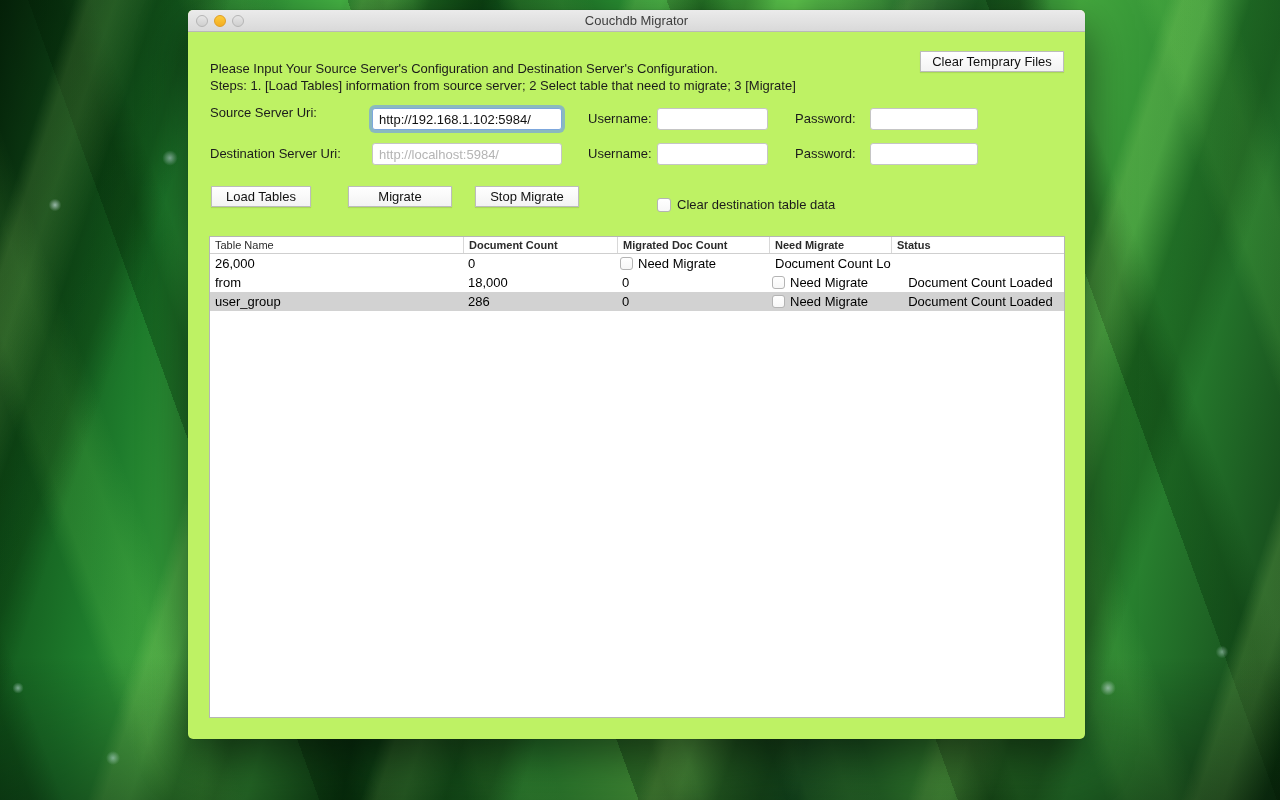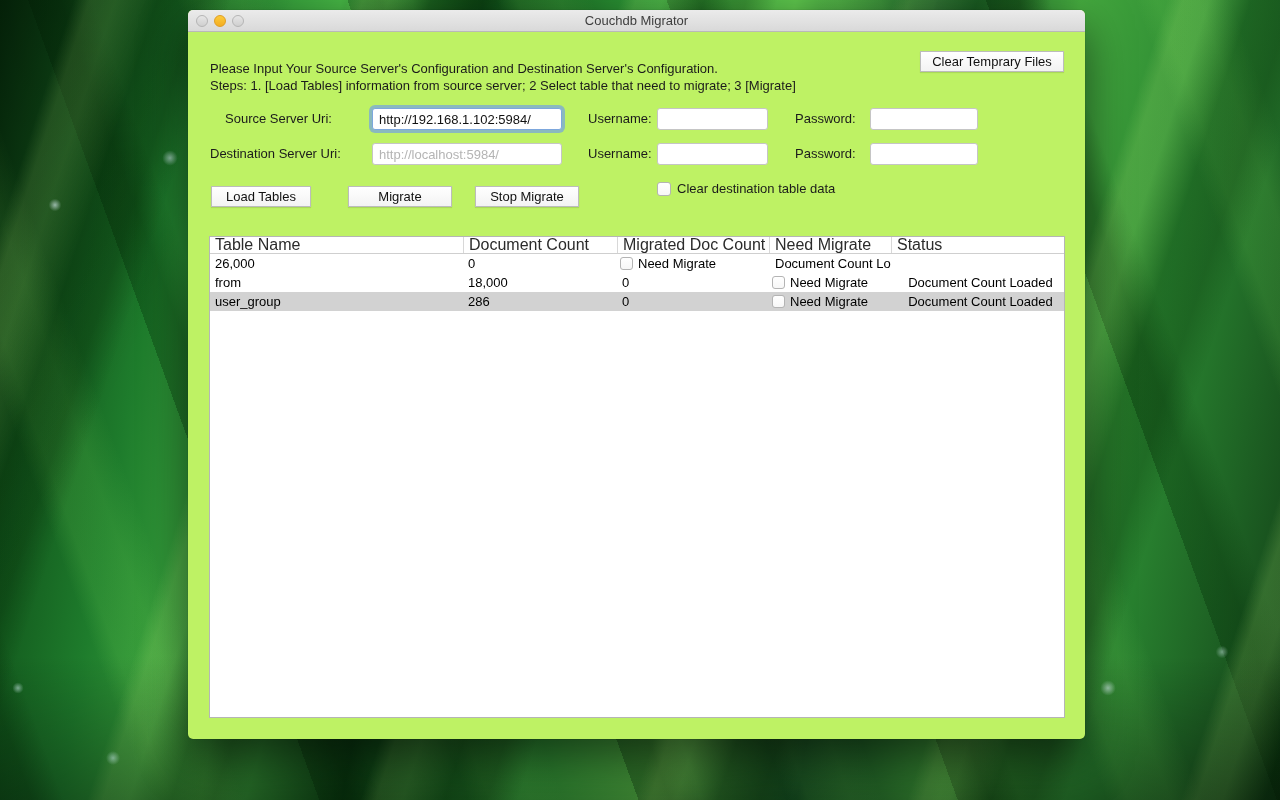--- a/index.html
+++ b/index.html
@@ -85,24 +85,24 @@
   
   .tablebox {
     position:absolute; left:21px; top:226px; width:856px; height:482px;
     background:#fff; border:1px solid #b5b5b5;
   }
   .thead {
     display:grid; grid-template-columns:253px 154px 152px 122px auto;
     height:17px; border-bottom:1px solid #cfcfcf; background:#fff;
   }
   .thead .th {
-    font-size:16px; color:#2b2b2b; line-height:16px; padding-left:5px;
+    font-size:11px; color:#2b2b2b; line-height:16px; padding-left:5px;
     white-space:nowrap; overflow:hidden;
   }
-  .thead .th + .th { border-left:1px solid #d8d8d8; }
+  .thead .th + .th { border-left:1px solid #d8d8d8;font-weight:bold; }
   .trow {
     display:grid; grid-template-columns:253px 154px 152px 122px auto;
     height:19px; align-items:center; font-size:13px; color:#000;
   }
   .trow.selected { background:#d2d2d2; }
   .trow .td { padding-left:5px; white-space:nowrap; overflow:hidden; line-height:19px; }
   .trow .td.chkcell { display:flex; align-items:center; gap:5px; padding-left:3px; }
   .trow .td.chkcell .cbx { width:13px; height:13px; }
   .trow .td.status { padding-left:6px;text-align:center; }
 </style>
@@ -122,39 +122,39 @@
     </div>
   </div>
 
   <div class="instr">
     <div>Please Input Your Source Server's Configuration and Destination Server's Configuration.</div>
     <div>Steps: 1. [Load Tables] information from source server; 2 Select table that need to migrate; 3 [Migrate]</div>
   </div>
 
   <button class="push" style="left:732px; top:41px; width:144px;">Clear Temprary Files</button>
 
-  <div class="lbl" style="left:22px; top:98px;margin-left:15px;">Source Server Uri:</div>
+  <div class="lbl" style="left:22px; top:92px;">Source Server Uri:</div>
   <input class="field focused" style="left: 184px; top: 98px; width: 190px;" value="http://192.168.1.102:5984/">
   <div class="lbl" style="left:400px; top:98px;">Username:</div>
   <input class="field" style="left: 469px; top: 98px; width: 111px;" value="">
   <div class="lbl" style="left:607px; top:98px;">Password:</div>
   <input class="field" type="password" style="left: 682px; top: 98px; width: 108px;" value="">
 
   <div class="lbl" style="left:22px; top:133px;">Destination Server Uri:</div>
   <input class="field" style="left: 184px; top: 133px; width: 190px;" placeholder="http://localhost:5984/">
   <div class="lbl" style="left:400px; top:133px;">Username:</div>
   <input class="field" style="left: 469px; top: 133px; width: 111px;" value="">
   <div class="lbl" style="left:607px; top:133px;">Password:</div>
   <input class="field" type="password" style="left: 682px; top: 133px; width: 108px;" value="">
 
   <button class="push" style="left:23px;  top:176px; width:100px;">Load Tables</button>
   <button class="push" style="left:160px; top:176px; width:104px;">Migrate</button>
   <button class="push" style="left:287px; top:176px; width:104px;">Stop Migrate</button>
 
-  <div class="optrow" style="left:469px; top:171px;">
+  <div class="optrow" style="left:469px; top:187px;">
     <span class="cbx"></span>
     <span class="optlabel">Clear destination table data</span>
   </div>
 
   <div class="tablebox">
     <div class="thead">
       <div class="th">Table Name</div>
       <div class="th">Document Count</div>
       <div class="th">Migrated Doc Count</div>
       <div class="th">Need Migrate</div>

